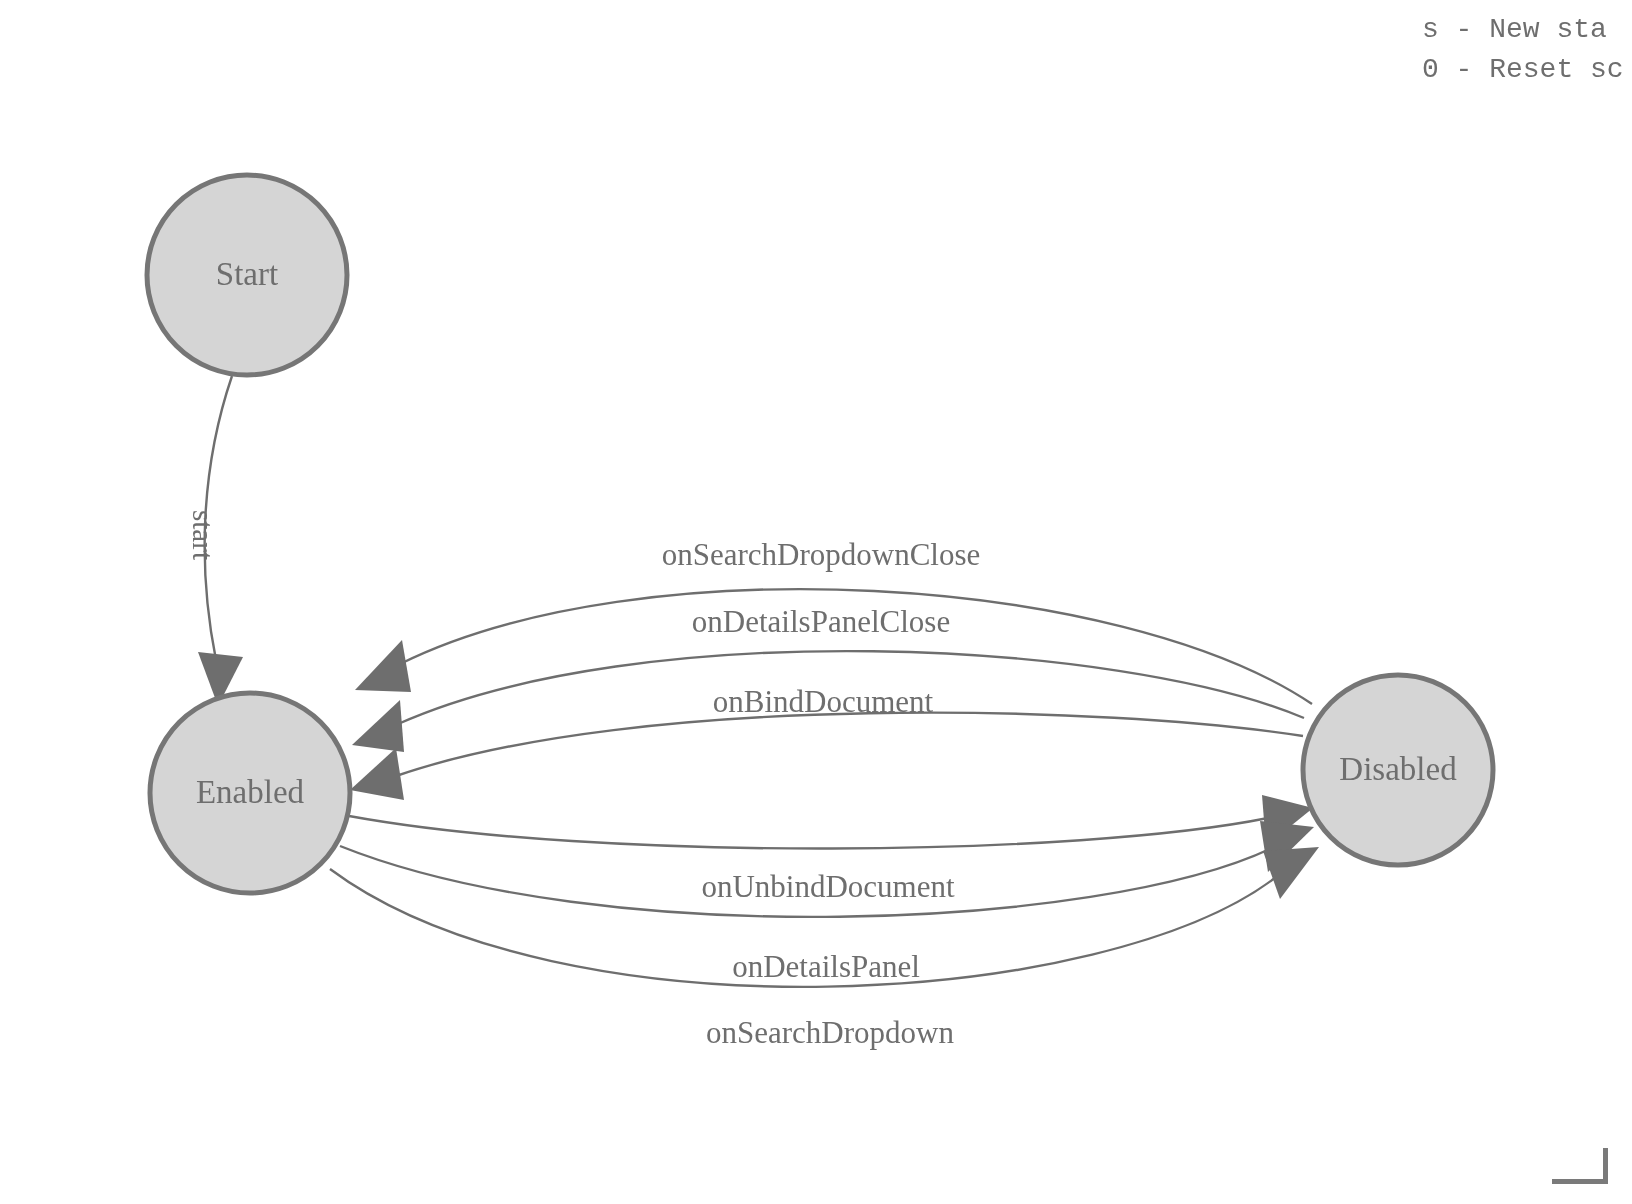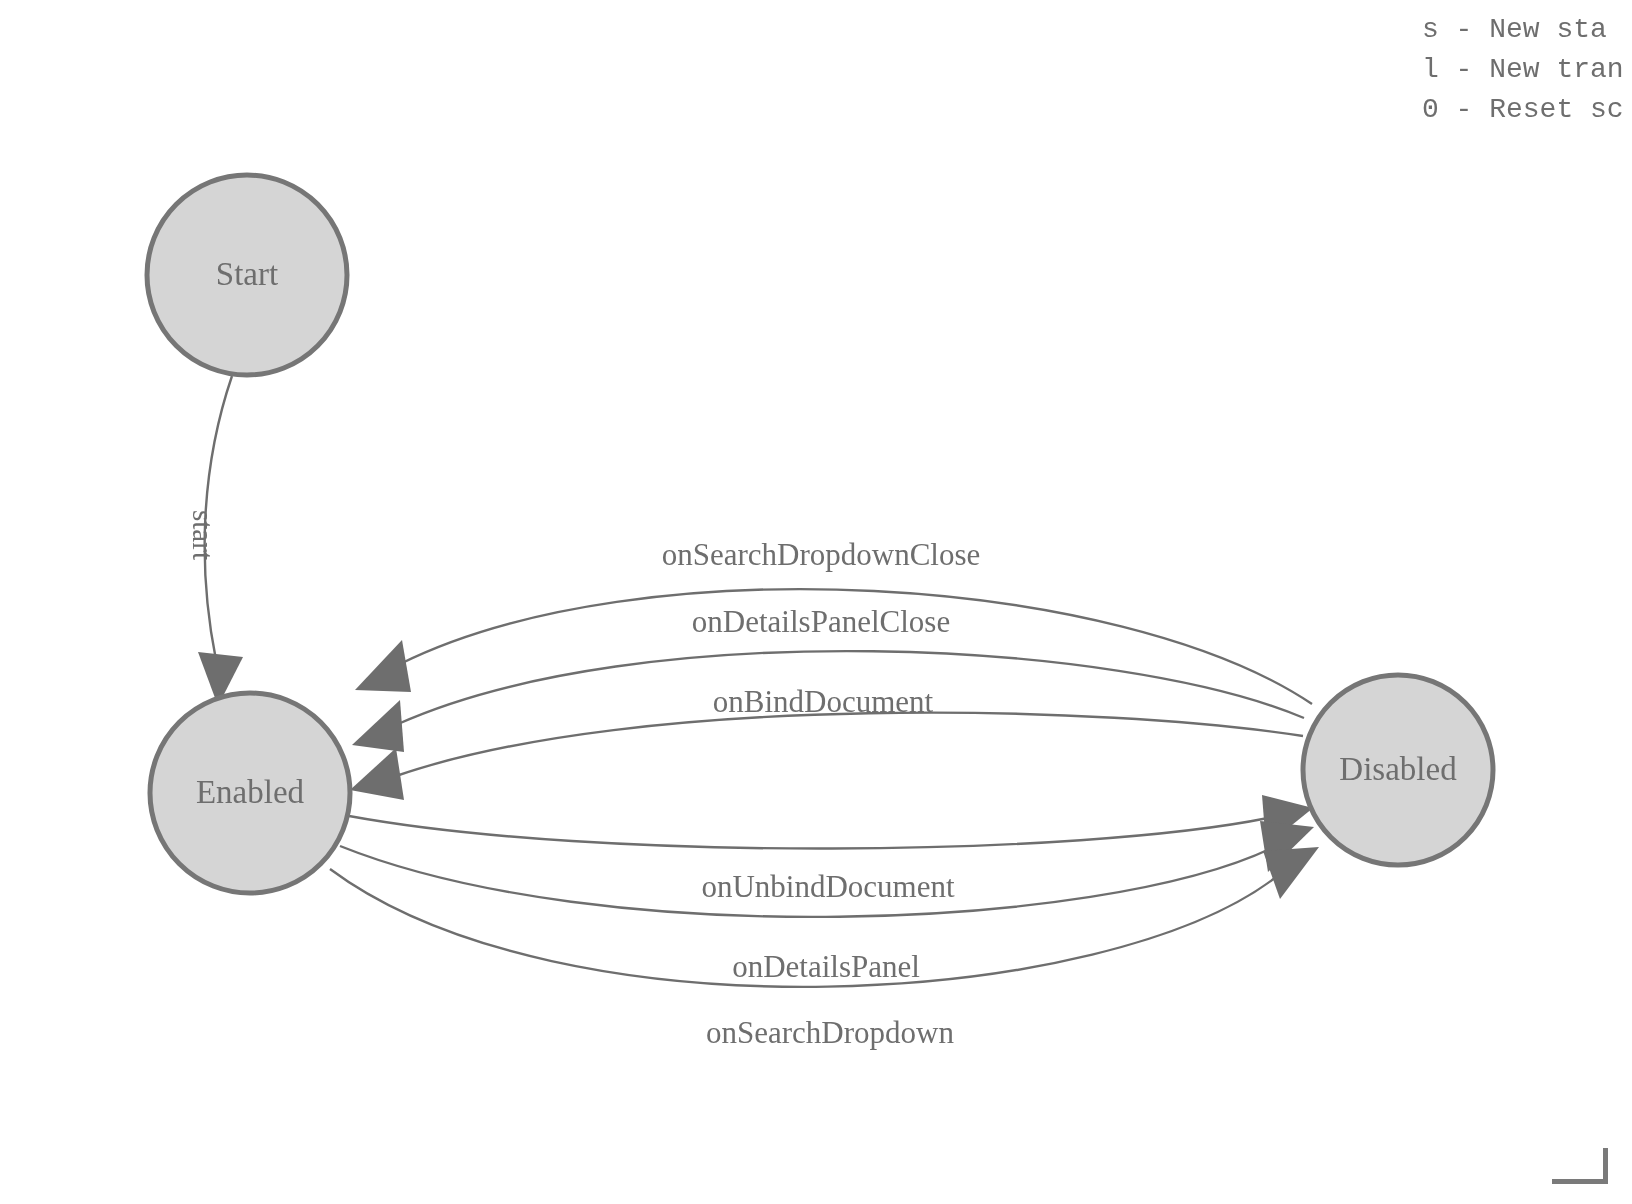--- a/index.html
+++ b/index.html
@@ -170,21 +170,20 @@
     <text class="edge-label" x="828" y="897">onUnbindDocument</text>
 
     <text class="edge-label" x="826" y="977">onDetailsPanel</text>
 
     <text class="edge-label" x="830" y="1043">onSearchDropdown</text>
 
   </svg>
 
   <div class="help-text">
     <div class="help-line">s - New sta</div>
-    <div class="help-line">l - New tran</div>
     <div class="help-line">0 - Reset sc</div>
   </div>
 
   <div class="corner-handle">
     <div class="v-bar"></div>
     <div class="h-bar"></div>
   </div>
 
 </div>
 

